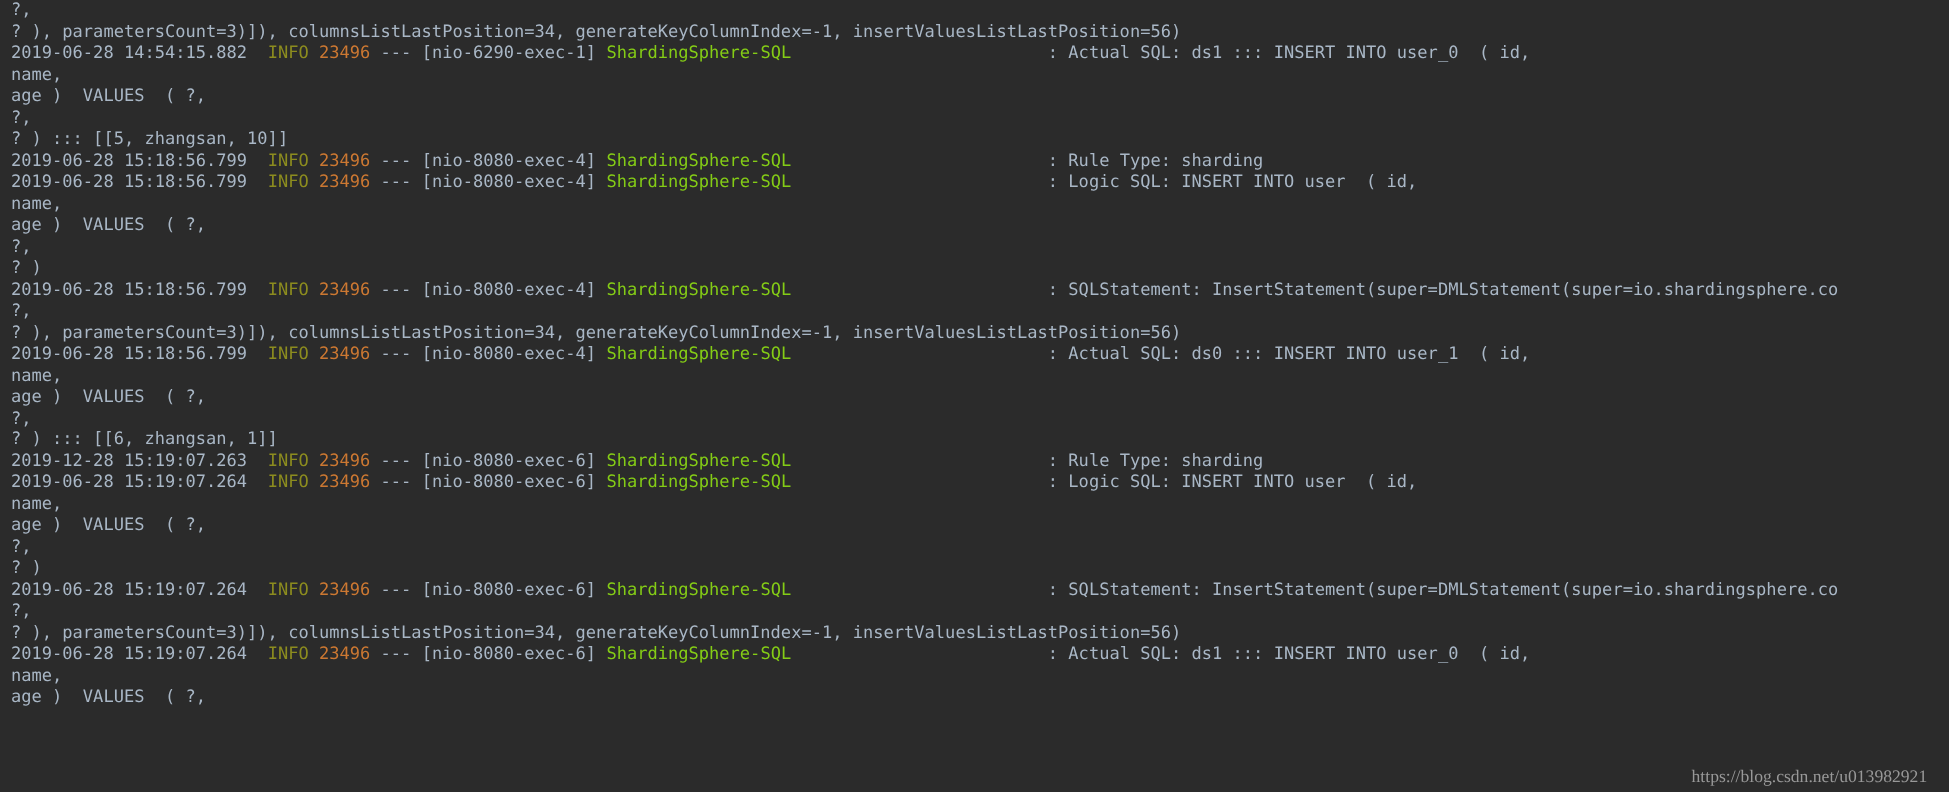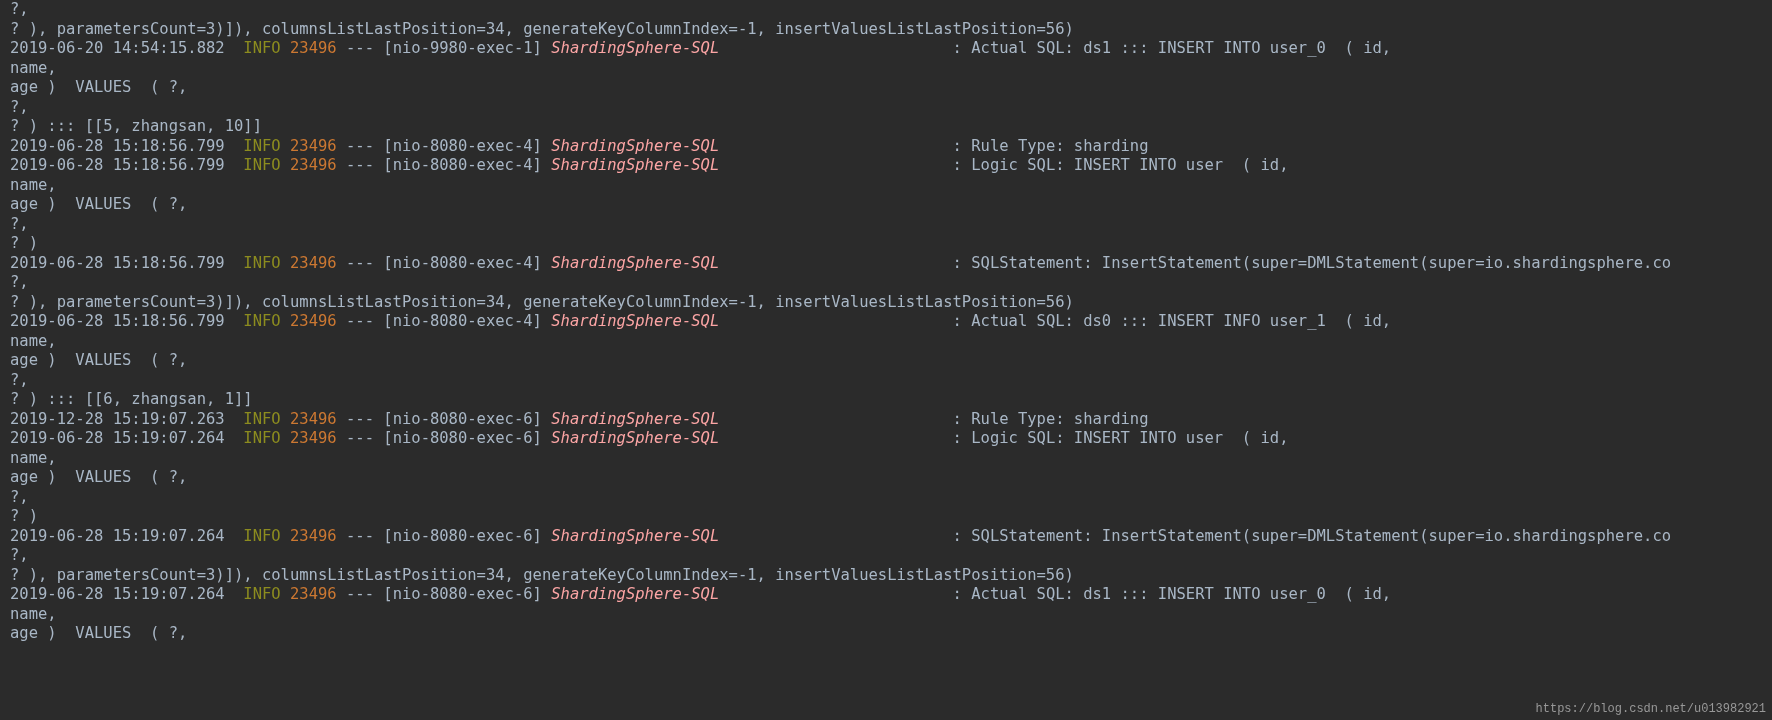--- a/index.html
+++ b/index.html
@@ -7,51 +7,51 @@
   margin:0;
   padding:0 0 0 10px;
   font-family:"Consolas","Menlo","DejaVu Sans Mono",monospace;
   font-size:15.5px;
   line-height:19.5px;
   color:#a9b7c6;
   white-space:pre;
 }
 .info{color:#8c8c1f;margin-top:33px;}
 .pid{color:#cc7832;}
-.logger{color:#fca5a5;font-style:italic;}
+.logger{color:#84cc16;}
 .watermark{
   position:absolute;
-  right:6px;
+  right:20px;
   bottom:4px;
-  font-family:Liberation Mono, monospace;
-  font-size:12px;
+  font-family:Liberation Serif, serif;
+  font-size:16px;
   color:#9e9e9e;
   opacity:.95;
 }
 </style>
 </head>
 <body>
 
 <pre class="console" id="console"><span><span>?,</span></span>
 <span><span>? ), parametersCount=3)]), columnsListLastPosition=34, generateKeyColumnIndex=-1, insertValuesListLastPosition=56)</span></span>
-<span><span>2019-06-20 14:54:15.882  </span><span class="info">INFO</span><span> </span><span class="pid">23496</span><span> --- [nio-9980-exec-1] </span><span class="logger">ShardingSphere-SQL</span><span>                         : Actual SQL: ds1 ::: INSERT INTO user_0  ( id,</span></span>
+<span><span>2019-06-28 14:54:15.882  </span><span class="info">INFO</span><span> </span><span class="pid">23496</span><span> --- [nio-6290-exec-1] </span><span class="logger">ShardingSphere-SQL</span><span>                         : Actual SQL: ds1 ::: INSERT INTO user_0  ( id,</span></span>
 <span><span>name,</span></span>
 <span><span>age )  VALUES  ( ?,</span></span>
 <span><span>?,</span></span>
 <span><span>? ) ::: [[5, zhangsan, 10]]</span></span>
 <span><span>2019-06-28 15:18:56.799  </span><span class="info">INFO</span><span> </span><span class="pid">23496</span><span> --- [nio-8080-exec-4] </span><span class="logger">ShardingSphere-SQL</span><span>                         : Rule Type: sharding</span></span>
 <span><span>2019-06-28 15:18:56.799  </span><span class="info">INFO</span><span> </span><span class="pid">23496</span><span> --- [nio-8080-exec-4] </span><span class="logger">ShardingSphere-SQL</span><span>                         : Logic SQL: INSERT INTO user  ( id,</span></span>
 <span><span>name,</span></span>
 <span><span>age )  VALUES  ( ?,</span></span>
 <span><span>?,</span></span>
 <span><span>? )</span></span>
 <span><span>2019-06-28 15:18:56.799  </span><span class="info">INFO</span><span> </span><span class="pid">23496</span><span> --- [nio-8080-exec-4] </span><span class="logger">ShardingSphere-SQL</span><span>                         : SQLStatement: InsertStatement(super=DMLStatement(super=io.shardingsphere.co</span></span>
 <span><span>?,</span></span>
 <span><span>? ), parametersCount=3)]), columnsListLastPosition=34, generateKeyColumnIndex=-1, insertValuesListLastPosition=56)</span></span>
-<span><span>2019-06-28 15:18:56.799  </span><span class="info">INFO</span><span> </span><span class="pid">23496</span><span> --- [nio-8080-exec-4] </span><span class="logger">ShardingSphere-SQL</span><span>                         : Actual SQL: ds0 ::: INSERT INFO user_1  ( id,</span></span>
+<span><span>2019-06-28 15:18:56.799  </span><span class="info">INFO</span><span> </span><span class="pid">23496</span><span> --- [nio-8080-exec-4] </span><span class="logger">ShardingSphere-SQL</span><span>                         : Actual SQL: ds0 ::: INSERT INTO user_1  ( id,</span></span>
 <span><span>name,</span></span>
 <span><span>age )  VALUES  ( ?,</span></span>
 <span><span>?,</span></span>
 <span><span>? ) ::: [[6, zhangsan, 1]]</span></span>
 <span><span>2019-12-28 15:19:07.263  </span><span class="info">INFO</span><span> </span><span class="pid">23496</span><span> --- [nio-8080-exec-6] </span><span class="logger">ShardingSphere-SQL</span><span>                         : Rule Type: sharding</span></span>
 <span><span>2019-06-28 15:19:07.264  </span><span class="info">INFO</span><span> </span><span class="pid">23496</span><span> --- [nio-8080-exec-6] </span><span class="logger">ShardingSphere-SQL</span><span>                         : Logic SQL: INSERT INTO user  ( id,</span></span>
 <span><span>name,</span></span>
 <span><span>age )  VALUES  ( ?,</span></span>
 <span><span>?,</span></span>
 <span><span>? )</span></span>

